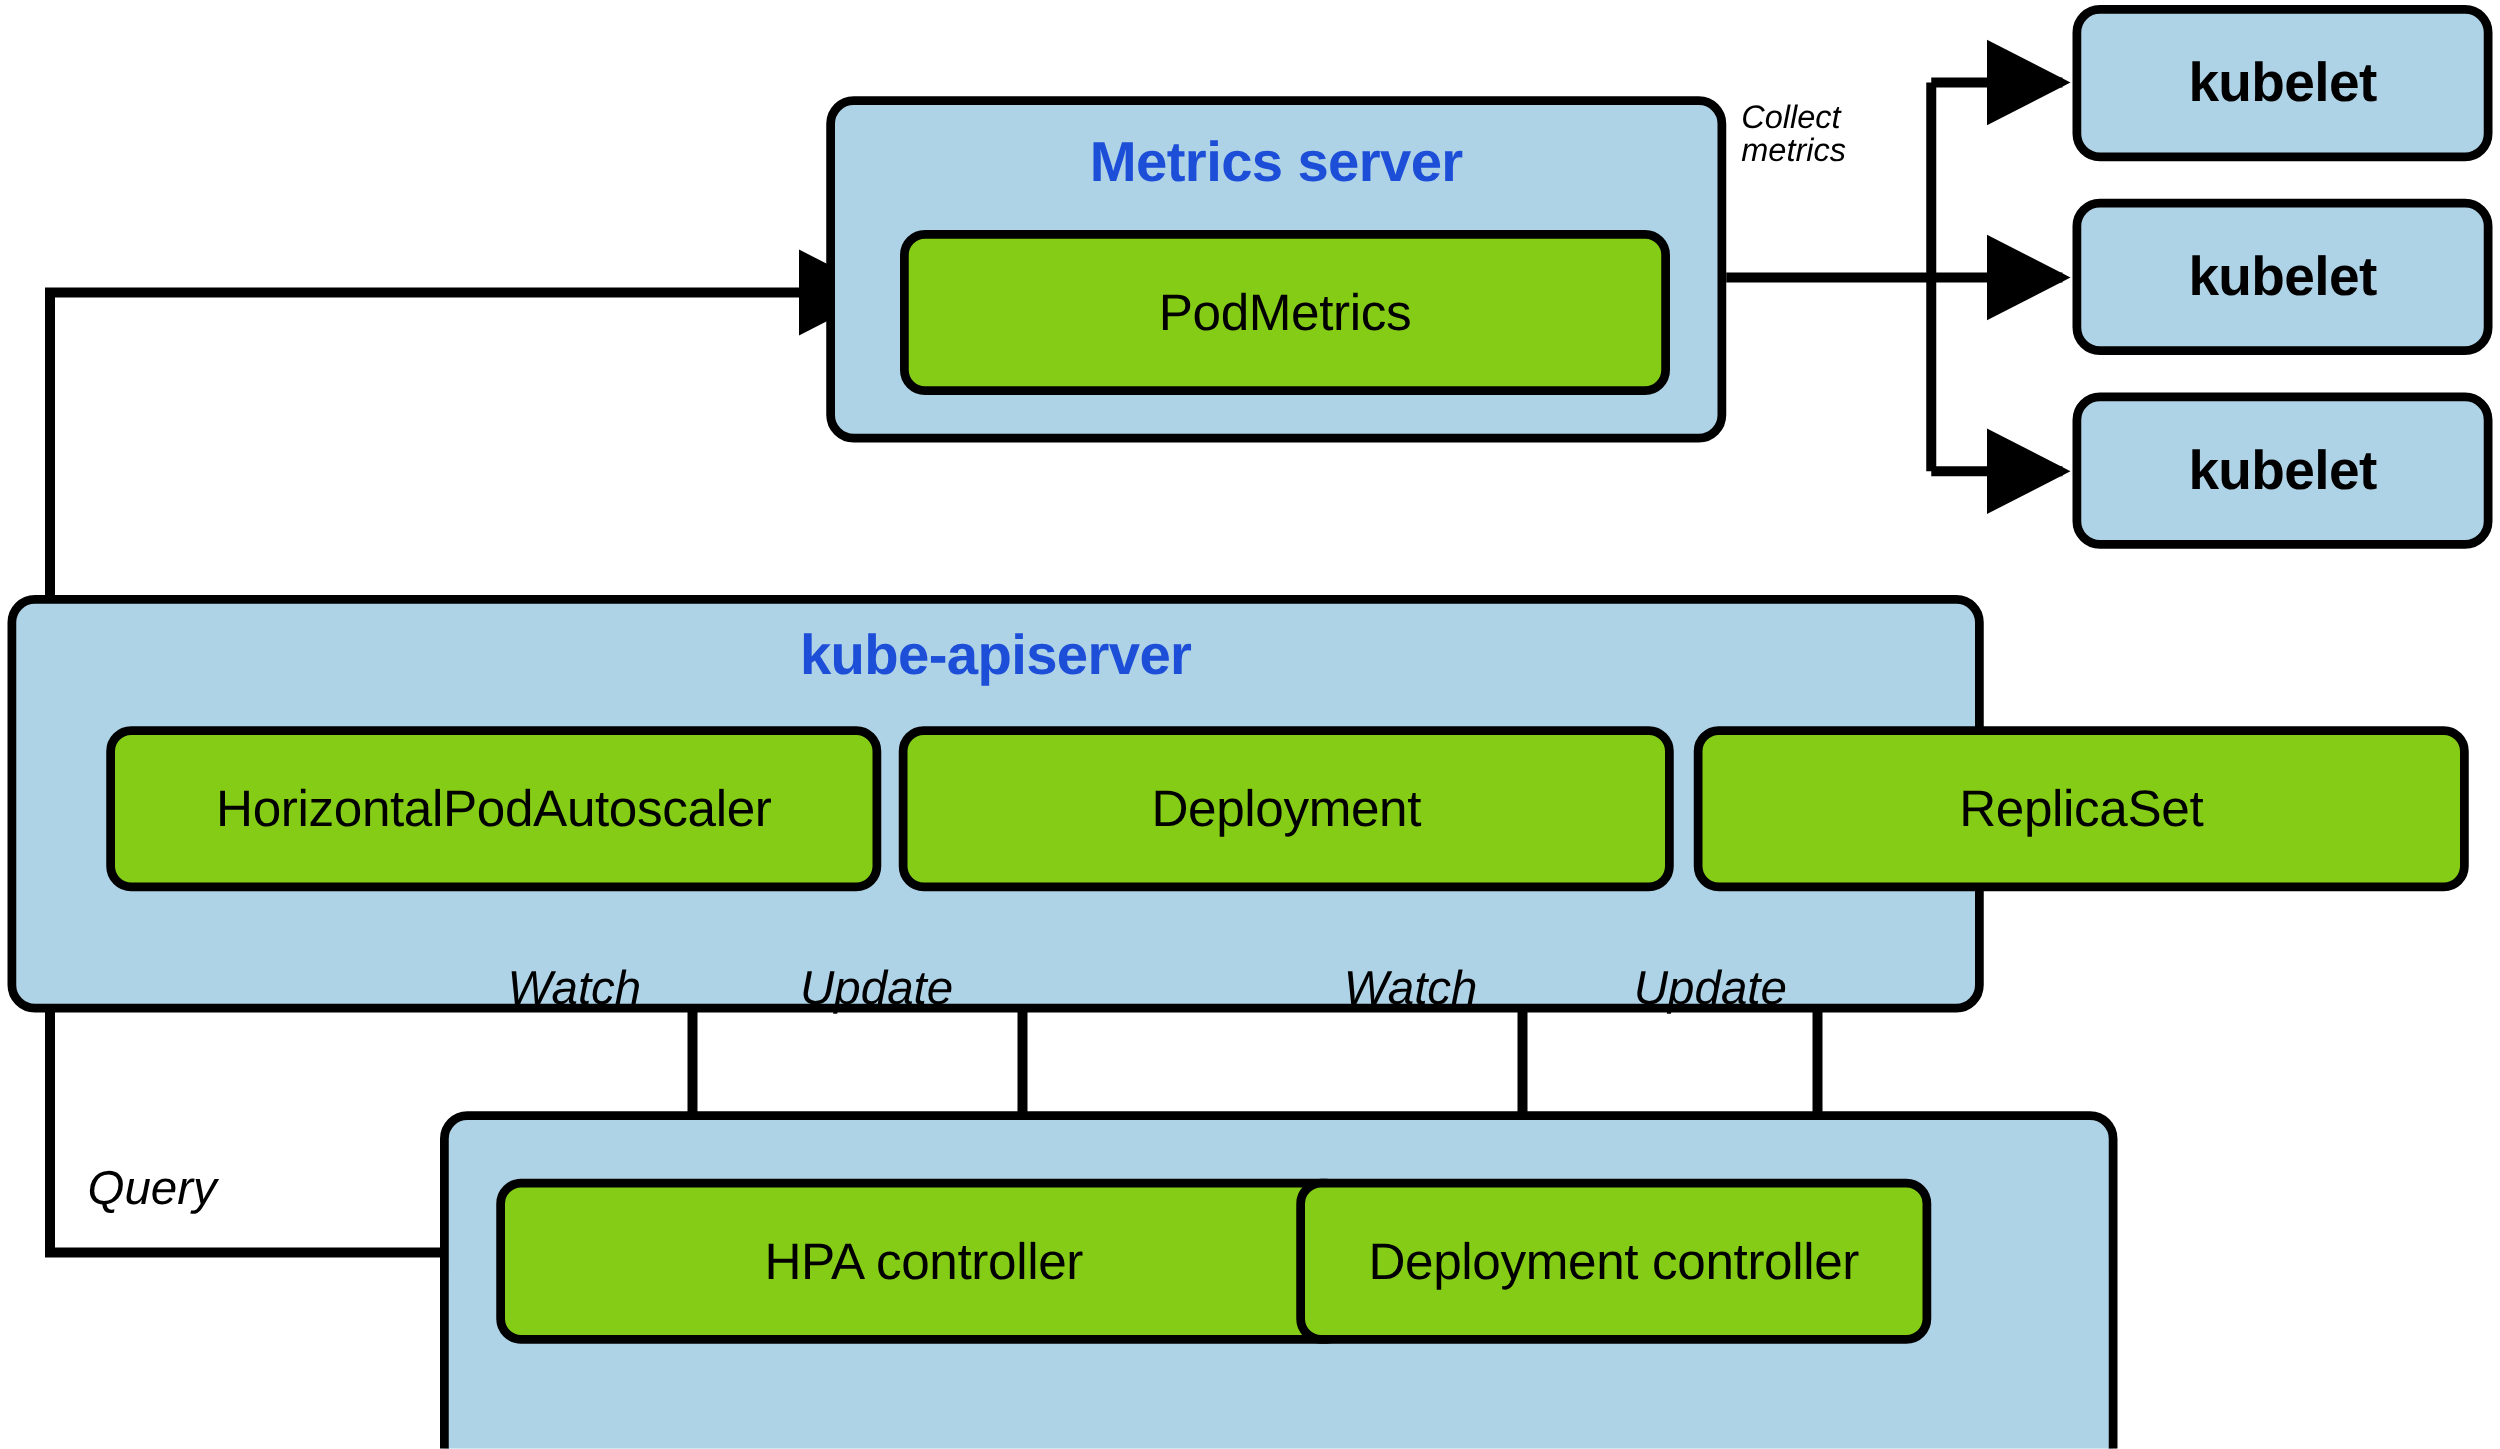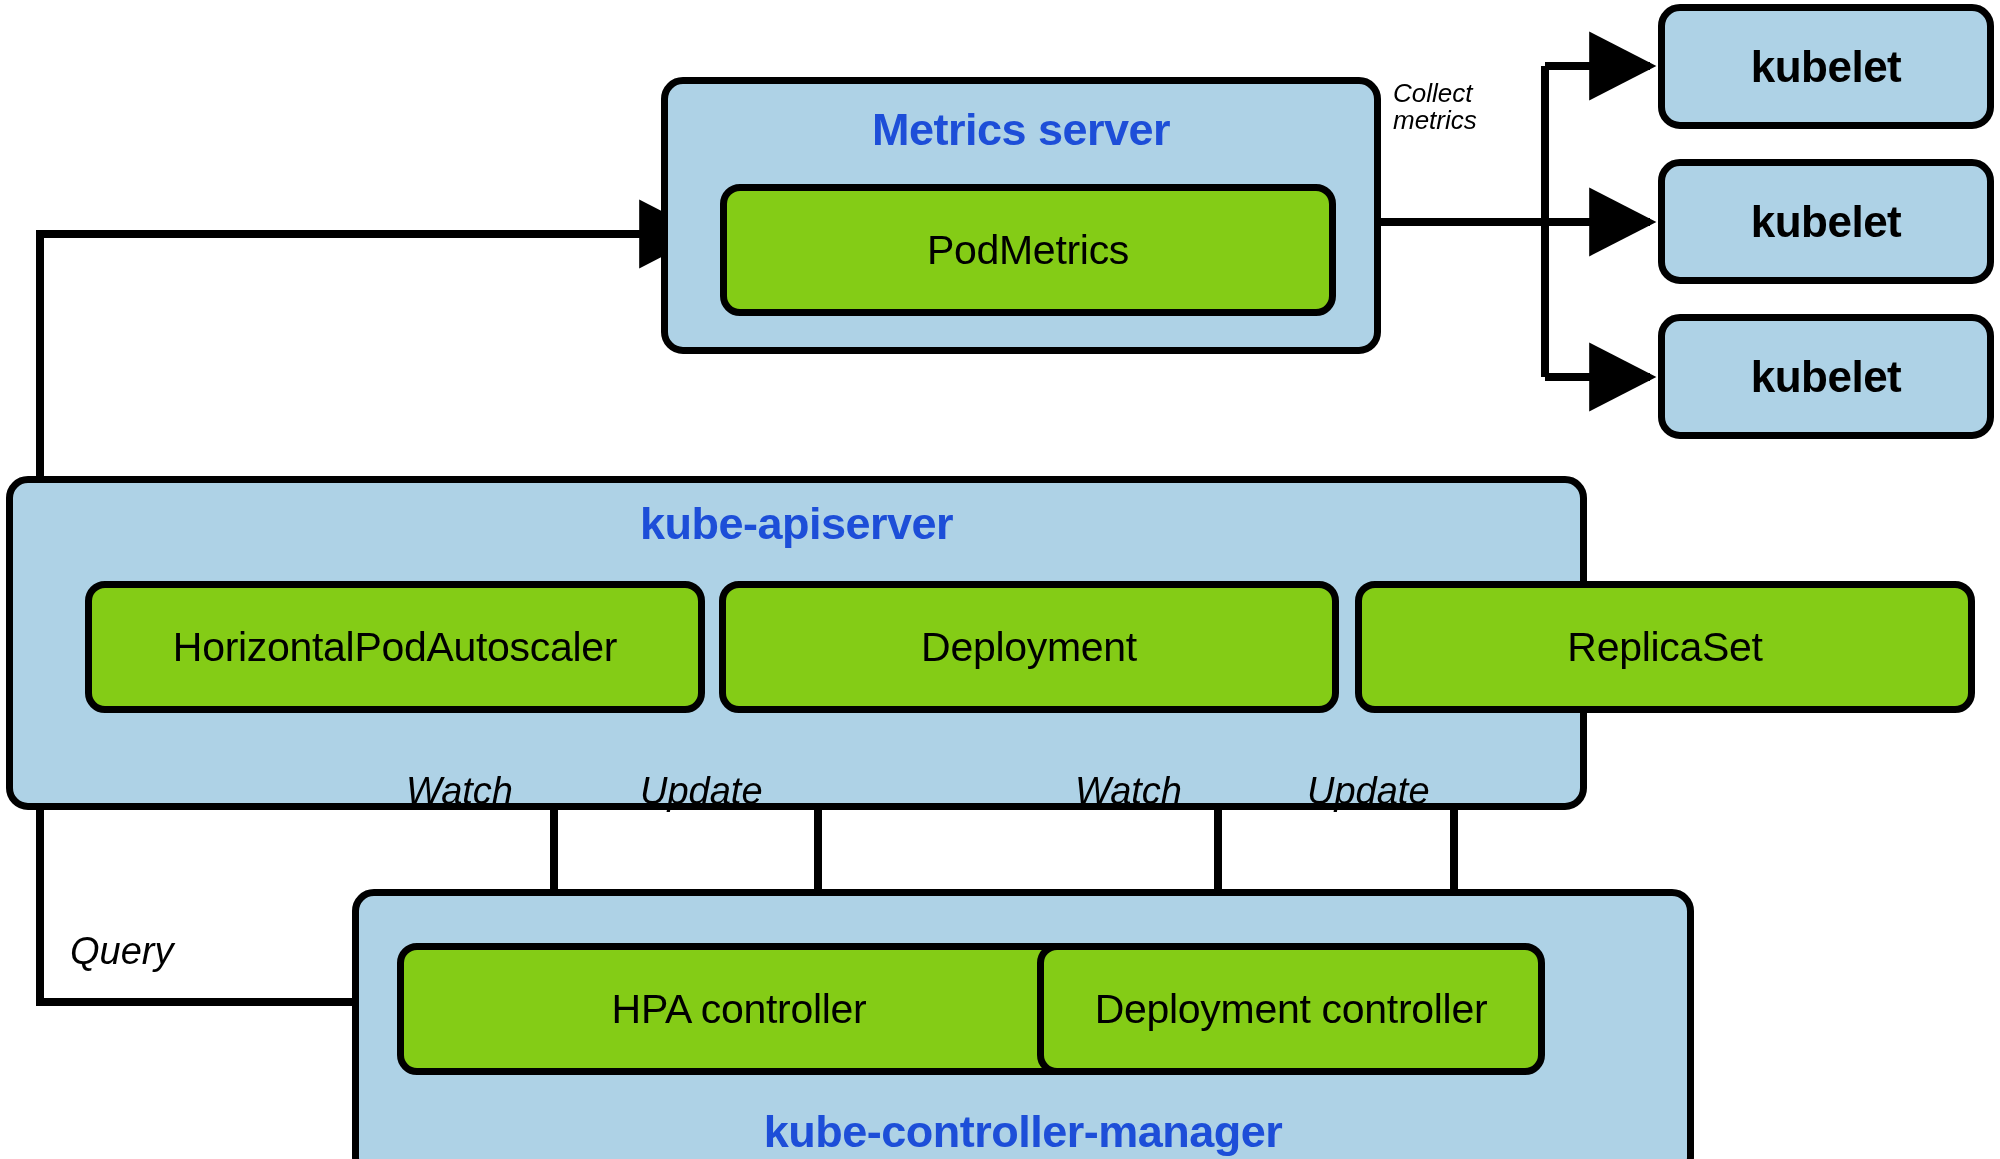--- a/index.html
+++ b/index.html
@@ -160,21 +160,20 @@
     </div>
     <div class="node leaf" id="deployment-resource">
       <span class="leaf-label">Deployment</span>
     </div>
     <div class="node leaf" id="replicaset-resource">
       <span class="leaf-label">ReplicaSet</span>
     </div>
   </div>
 
   <div class="node group" id="kube-controller-manager">
-    <div class="group-title">kube-controller-manager</div>
     <div class="node leaf" id="hpa-controller">
       <span class="leaf-label">HPA controller</span>
     </div>
     <div class="node leaf" id="deployment-controller">
       <span class="leaf-label">Deployment controller</span>
     </div>
   </div>
 
   <div class="edge-label" id="label-collect">
     <div>Collect</div>

